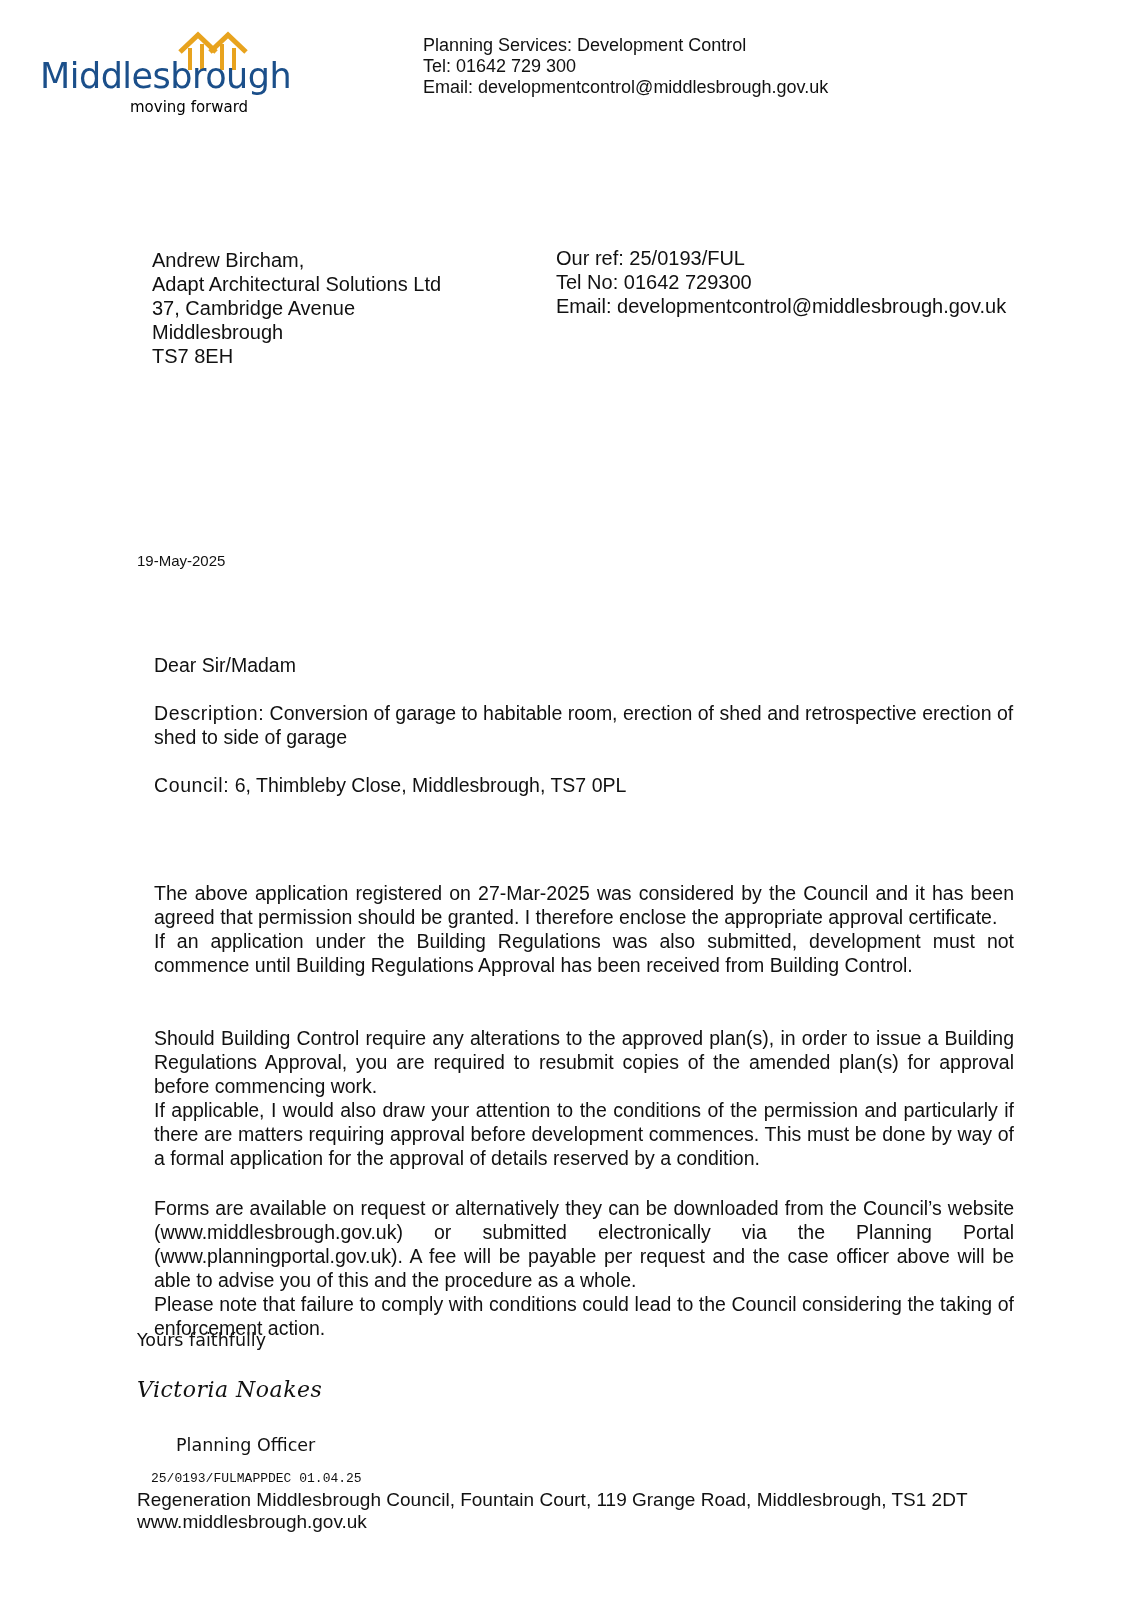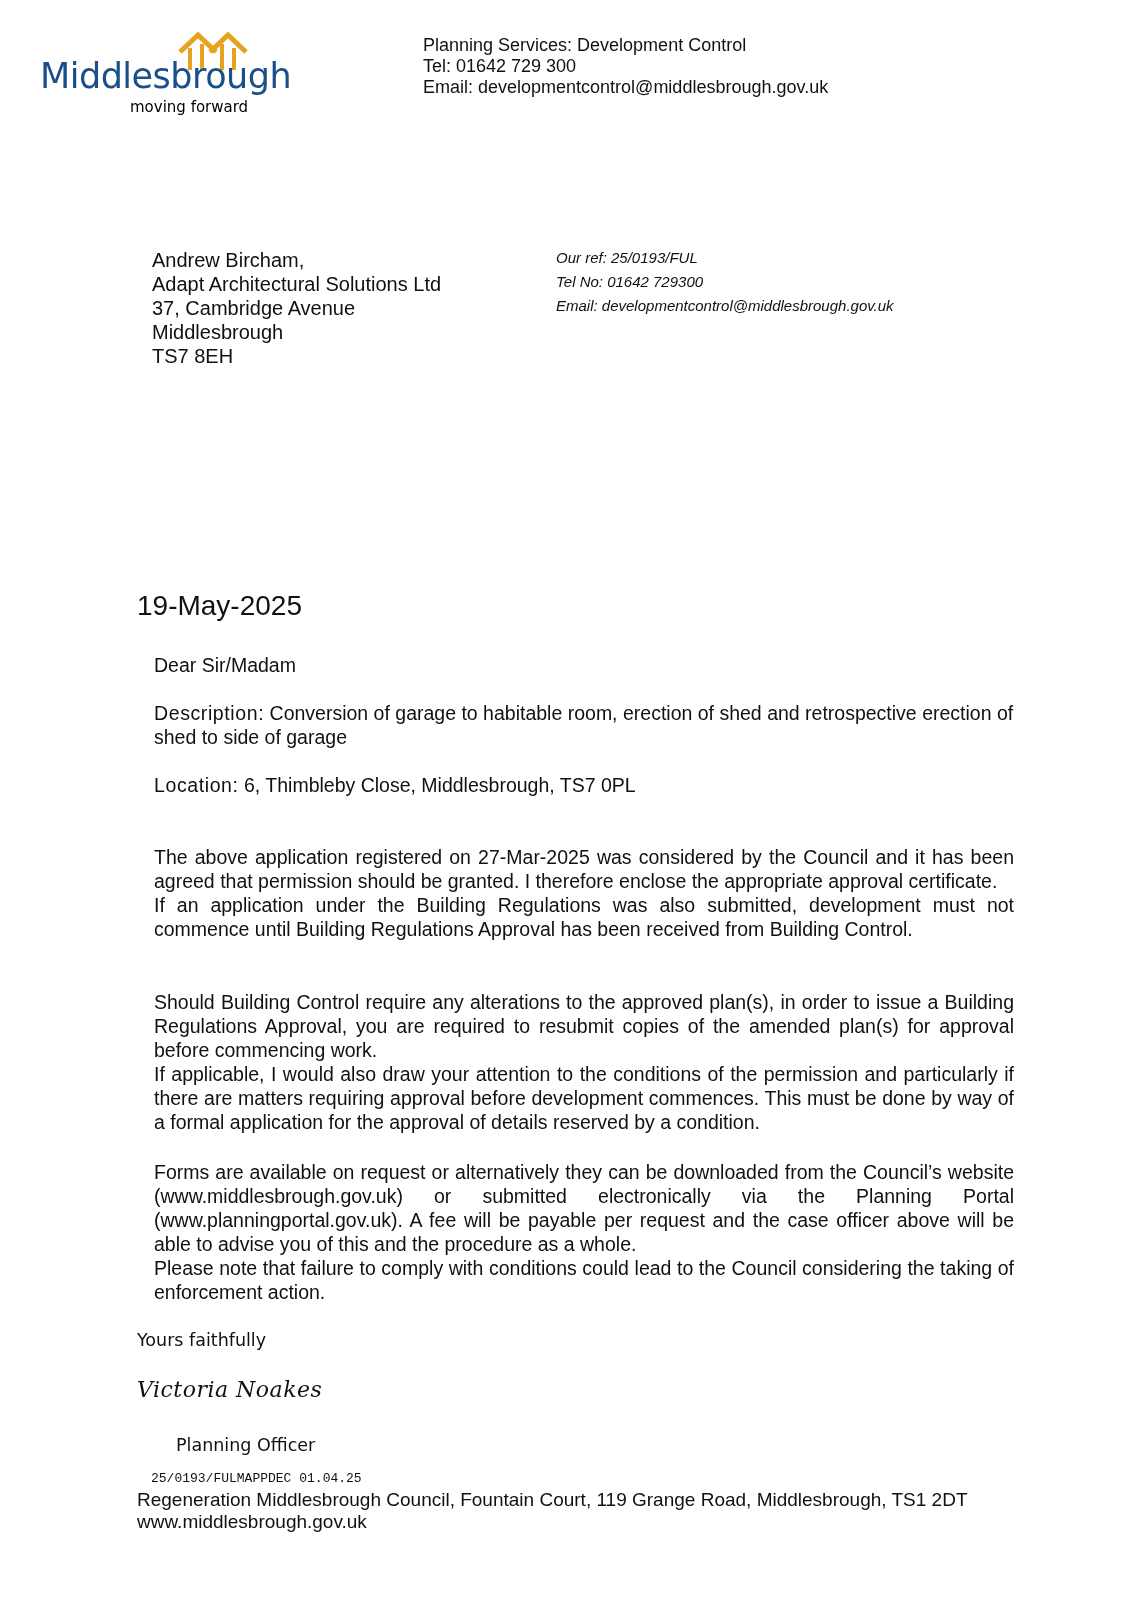--- a/index.html
+++ b/index.html
@@ -4,24 +4,24 @@
 <style>
   html, body { margin:0; padding:0; background:#ffffff; }
   body { width:1131px; height:1600px; position:relative; font-family:"Liberation Sans", sans-serif; color:#111; overflow:hidden; }
   .abs { position:absolute; }
   .logo { left:40px; top:30px; width:260px; height:90px; }
   .logo-word { position:absolute; left:0; top:26px; font-family:"DejaVu Sans", sans-serif; font-size:35px; color:#1b4f8a; letter-spacing:-0.5px; }
   .logo-tag { position:absolute; left:90px; top:68px; font-family:"DejaVu Sans", sans-serif; font-size:15px; color:#000000; }
   .logo-mark { position:absolute; left:138px; top:0; }
   .hdr { left:423px; top:35px; font-size:18px; line-height:21px; }
   .addr { left:152px; top:248px; font-size:20px; line-height:24px; }
-  .ref { left:556px; top:246px; font-size:15px; line-height:24px;font-style:italic; }
-  .date { left:137px; top:590px; font-size:28px; }
+  .ref { left:556px; top:246px; font-size:20px; line-height:24px; }
+  .date { left:137px; top:552px; font-size:15px; }
   .body { left:154px; width:860px; font-size:19.5px; line-height:24px; }
-  .just { text-align:justify; }
+  .just { text-align:justify;margin-top:36px; }
   .sal { top:653px; }
   .desc { top:701px; }
   .loc { top:773px; }
   .p1 { top:845px; }
   .p2 { top:990px; }
   .p3 { top:1160px; }
   .calibri { font-family:"DejaVu Sans", sans-serif; font-size:17.5px; }
   .yours { left:137px; top:1330px; }
   .sig { left:137px; top:1377px; font-family:"DejaVu Serif", serif; font-style:italic; font-size:22px; letter-spacing:0.5px; }
   .role { left:137px; top:1435px;margin-left:39px; }
@@ -71,21 +71,21 @@
 
 <div class="abs date">19-May-2025</div>
 
 <div class="abs body sal">Dear Sir/Madam</div>
 
 <div class="abs body desc">
   <span style="letter-spacing:0.6px">Description:</span><span> Conversion of garage to habitable room, erection of shed and retrospective erection of shed to side of garage</span>
 </div>
 
 <div class="abs body loc">
-  <span style="letter-spacing:0.6px">Location:</span><span> 6, Thimbleby Close, Middlesbrough, TS7 0PL</span>
+  <span style="letter-spacing:0.6px">Council:</span><span> 6, Thimbleby Close, Middlesbrough, TS7 0PL</span>
 </div>
 
 <div class="abs body just p1">
   <p>The above application registered on  27-Mar-2025  was considered by the  Council and it has been agreed that permission should be granted.  I therefore enclose the appropriate approval certificate.</p>
   <p>If an application under the Building Regulations was also submitted, development must not commence until Building Regulations Approval has been received from Building Control.</p>
 </div>
 
 <div class="abs body just p2">
   <p>Should  Building Control  require any alterations to the approved plan(s), in order to issue a Building Regulations Approval, you are required to resubmit copies of the amended plan(s) for approval before commencing work.</p>
   <p>If applicable, I would also draw your attention to the conditions of the permission and particularly if there are matters requiring approval before development commences. This must be done by way of a formal application for the approval of details reserved by a condition.</p>

